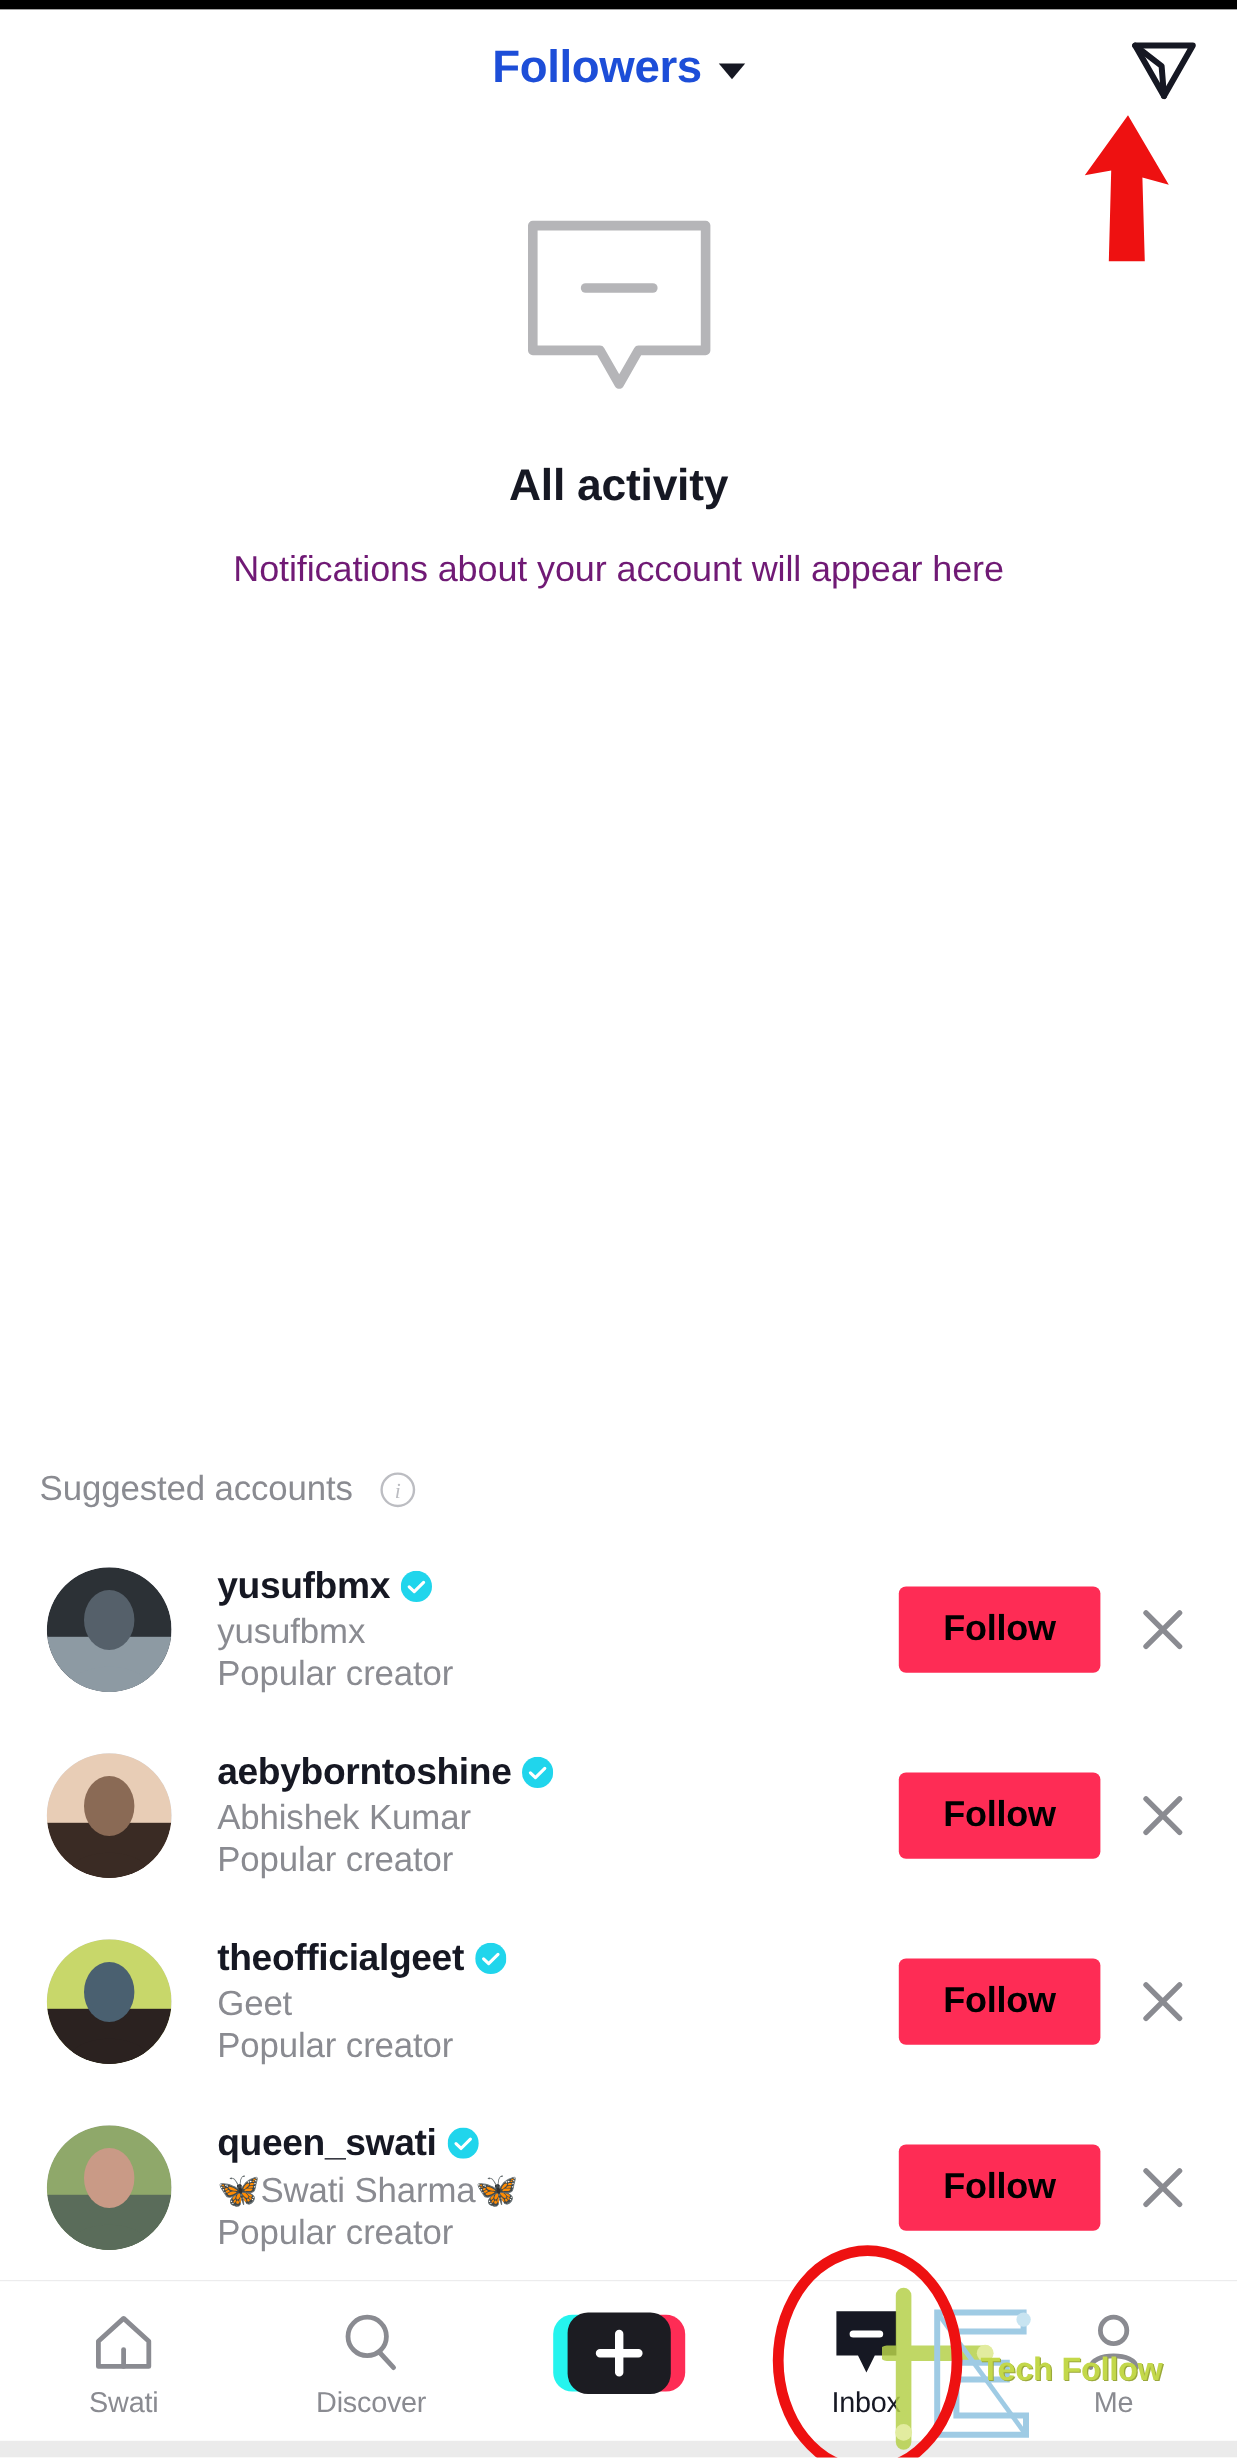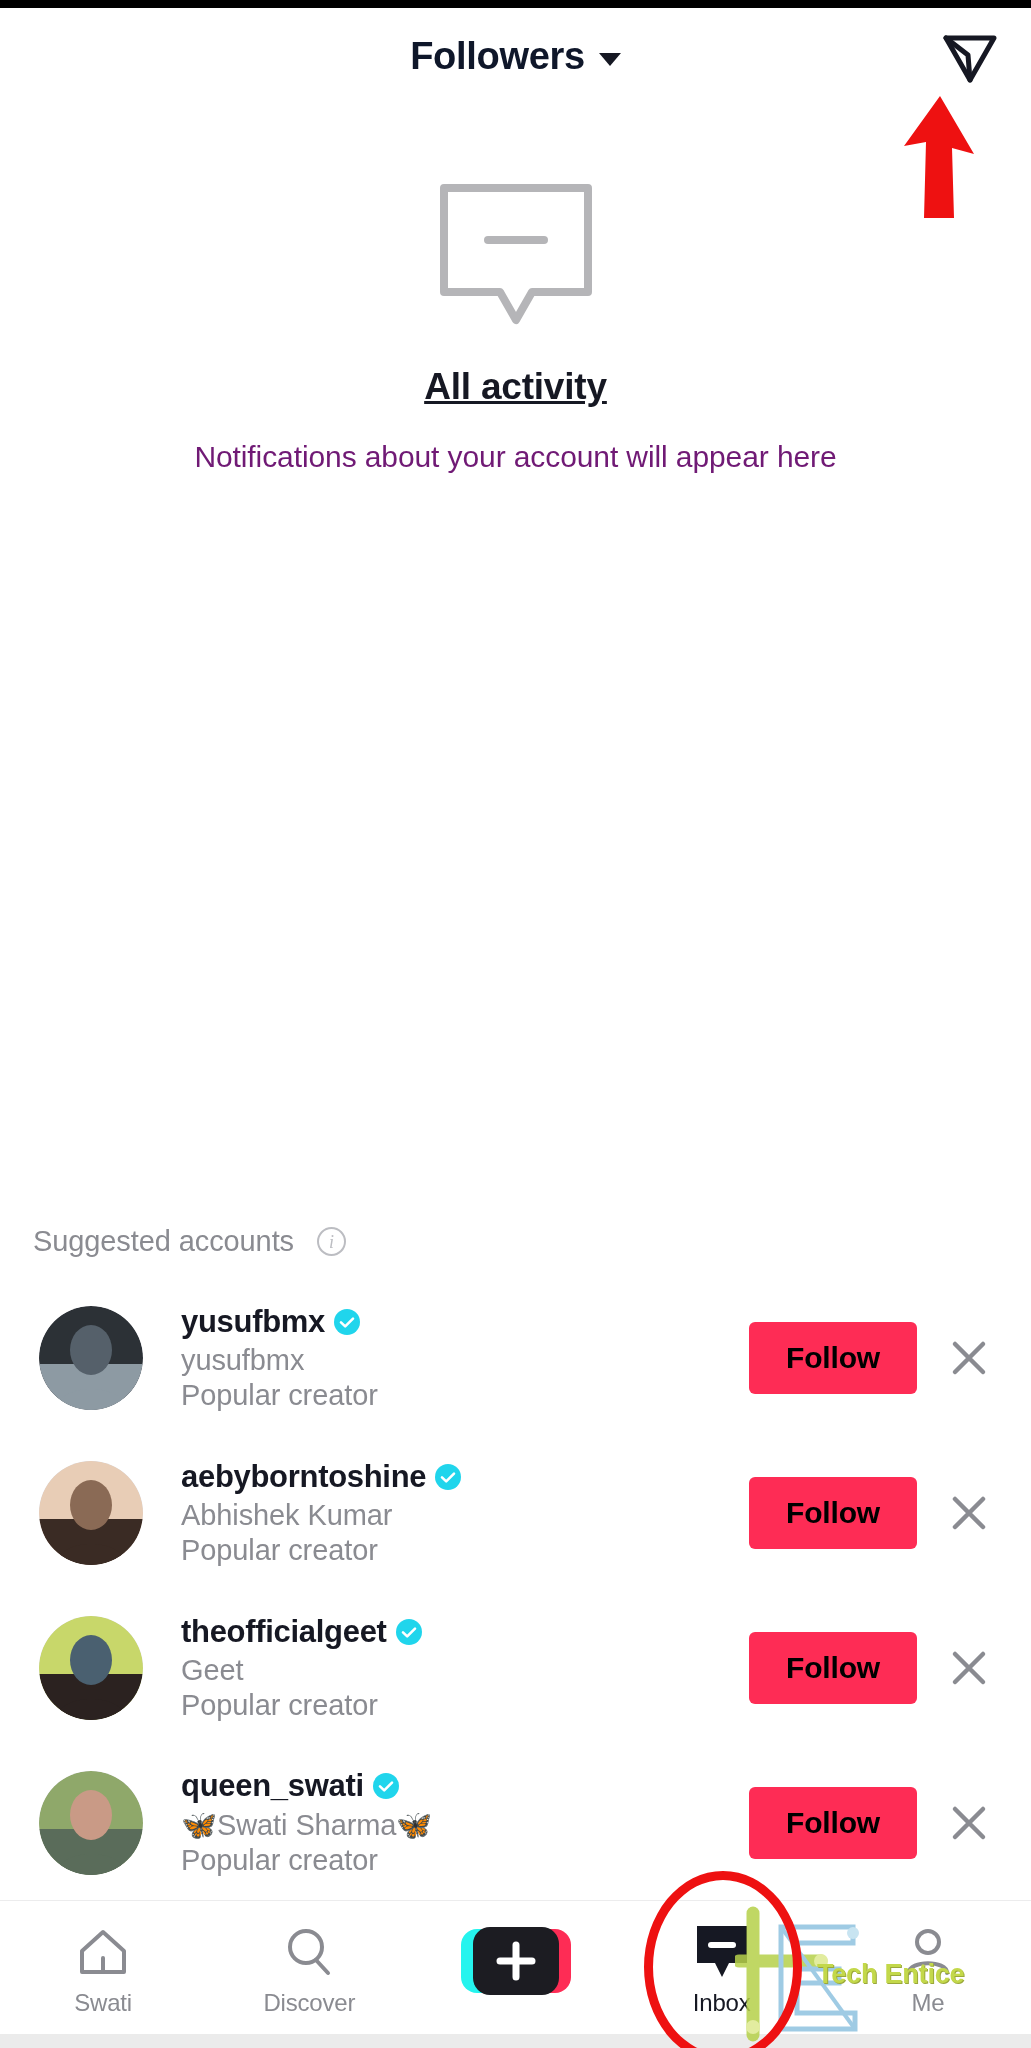--- a/index.html
+++ b/index.html
@@ -36,21 +36,21 @@
     align-items: center;
     justify-content: center;
     background: #fff;
   }
   .header-title {
     display: flex;
     align-items: center;
     gap: 14px;
     font-size: 38px;
     font-weight: 700;
-    color: #0f172a;
+    color: #1d4ed8;
     letter-spacing: -0.3px;
     justify-content: space-between;
   }
   .caret-down {
     width: 0; height: 0;
     border-left: 11px solid transparent;
     border-right: 11px solid transparent;
     border-top: 13px solid #161823;
     margin-top: 6px;
   }
@@ -80,26 +80,25 @@
   
   .empty-state {
     flex: 0 0 auto;
     padding-top: 76px;
     display: flex;
     flex-direction: column;
     align-items: center;
   }
   .empty-icon { width: 160px; height: 150px; }
   .empty-title {
-    margin-top: 36px;
+    margin-top: 54px;
     font-size: 37px;
     font-weight: 700;
     color: #161823;
     letter-spacing: -0.2px;
-    text-decoration: underline;
   }
   .empty-sub {
     margin-top: 32px;
     font-size: 30px;
     color: #701a75;
     letter-spacing: -0.1px;
   }
 
   .spacer { flex: 1 1 auto; }
 
@@ -533,19 +532,19 @@
         <g opacity="0.85">
           <path d="M18 10 L18 132" stroke="#b6d14a" stroke-width="13" stroke-linecap="round"></path>
           <path d="M4 58 L86 58" stroke="#b6d14a" stroke-width="13" stroke-linecap="round"></path>
           <circle cx="86" cy="58" r="7" fill="#dde98f"></circle>
           <circle cx="18" cy="124" r="7" fill="#dde98f"></circle>
           <path d="M46 24 L118 24 L118 40 L62 40 L62 66 L104 66 L104 80 L62 80 L62 110 L120 110 L120 126 L46 126 Z" fill="none" stroke="#8fc2e0" stroke-width="5"></path>
           <path d="M46 24 L120 126" stroke="#8fc2e0" stroke-width="4"></path>
           <circle cx="118" cy="30" r="6" fill="#bfe0ef"></circle>
         </g>
       </svg>
-      <div class="wm-text">Tech Entice</div>
+      <div class="wm-text">Tech Follow</div>
     </div>
 
     <div class="bottom-gutter"></div>
   </div>
 
 </div>
 
 </body></html>

